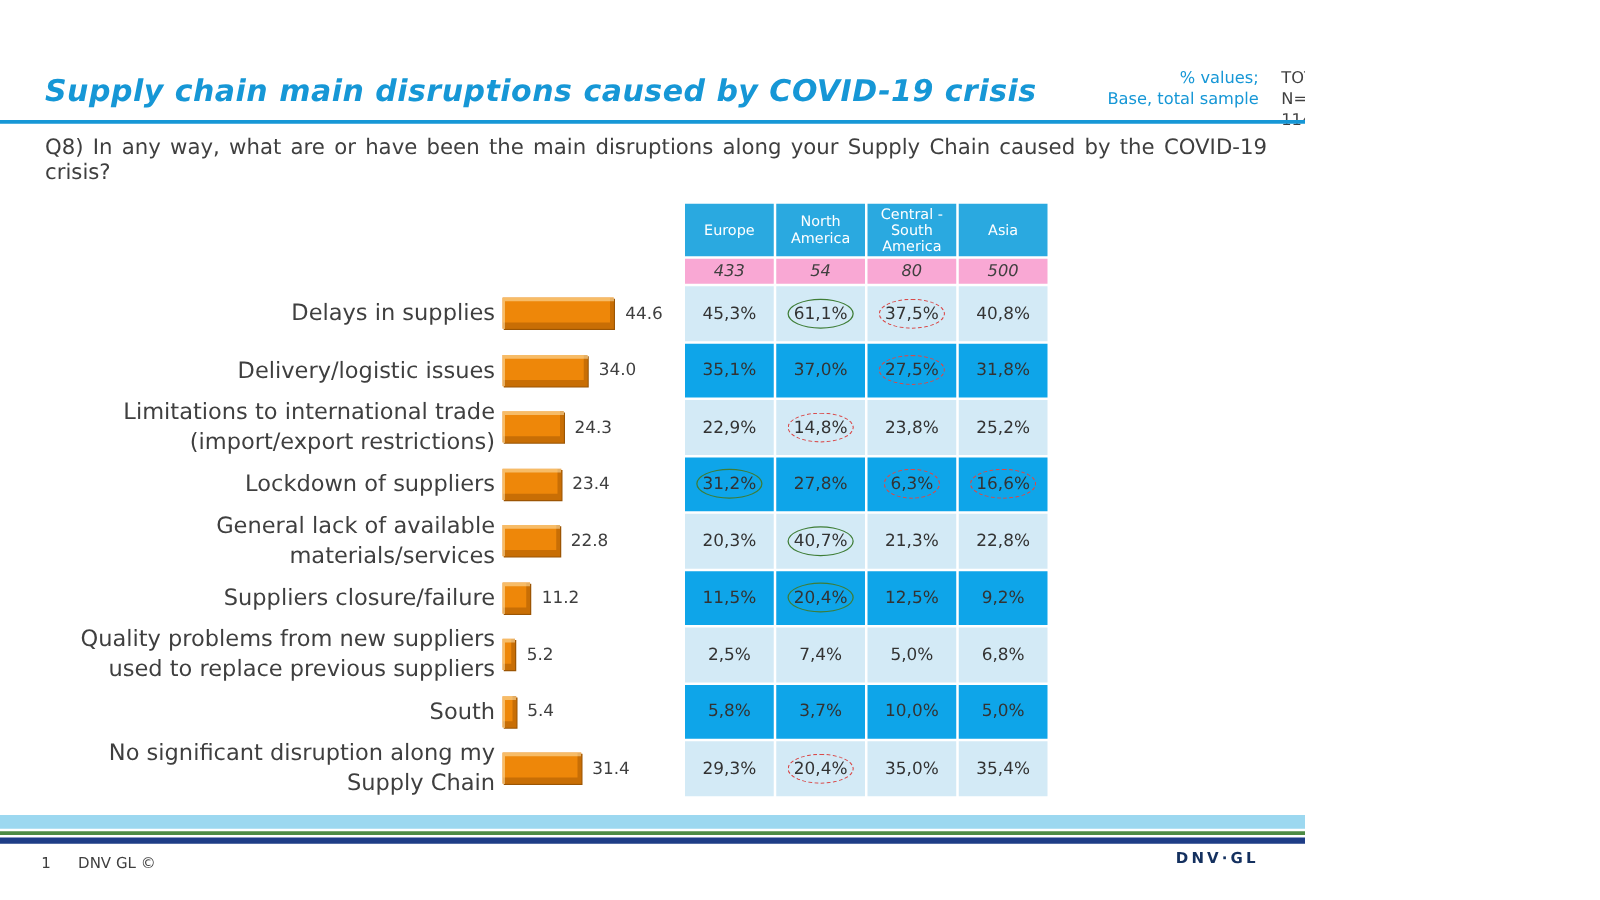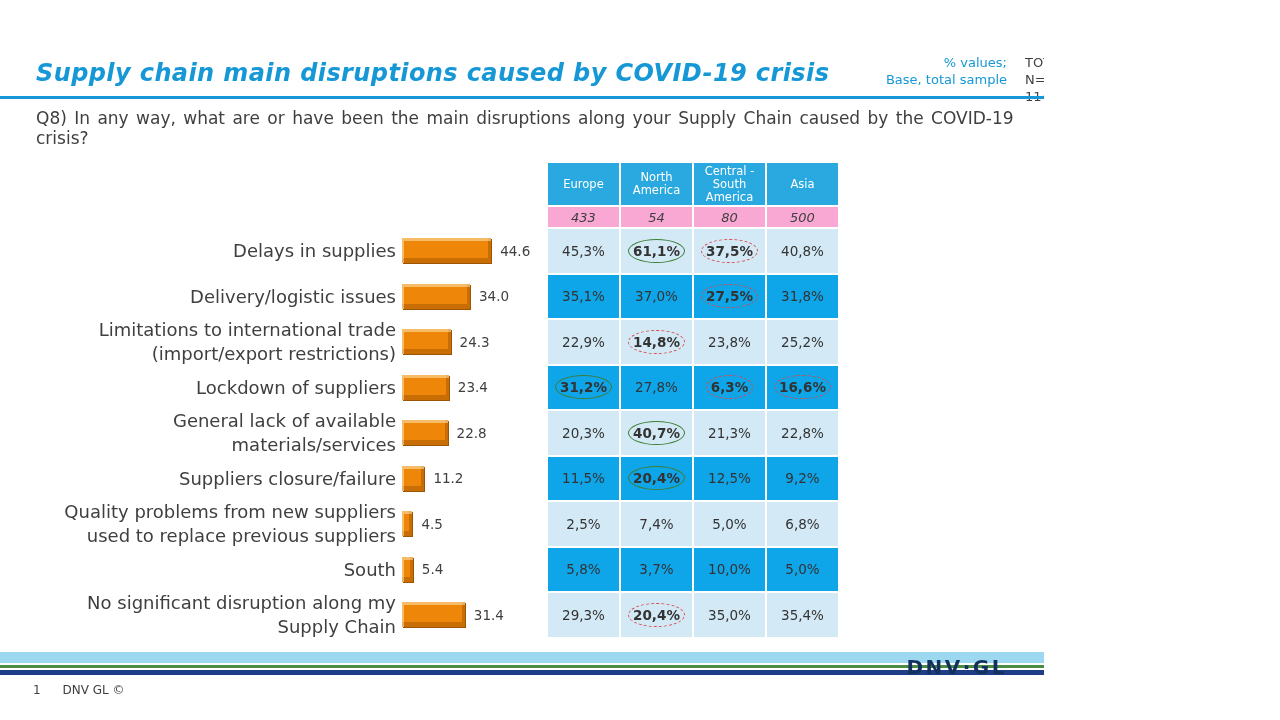--- a/index.html
+++ b/index.html
@@ -25,32 +25,32 @@
   
   #table{position:absolute;left:548px;top:163px;display:grid;
          grid-template-columns:repeat(4,71px);grid-template-rows:42px 20px repeat(9,43.5px);gap:2px;}
   .th{background:#2AA9E0;color:#ffffff;font-size:11.5px;line-height:13px;text-align:center;
       display:flex;align-items:center;justify-content:center;}
   .base{background:#f9a8d4;font-size:13px;font-style:italic;color:#3F3F3F;
         display:flex;align-items:center;justify-content:center;}
   .td{display:flex;align-items:center;justify-content:center;font-size:13.5px;color:#333333;}
   .td.dark{background:#D3EAF6;}
   .td.light{background:#0ea5e9;}
-  .mark{display:inline-block;padding:3px 4px;border-radius:50%;font-weight:bold;}
+  .mark{display:inline-block;padding:3px 4px;border-radius:50%;}
   .mark.green{border:1.6px solid #3E7D36;}
   .mark.red{border:1.6px dashed #D94A4A;}
 
   
   .stripe{position:absolute;left:0;width:1243px;}
   .stripe.lightblue{top:652px;height:11px;background:#9CD8F0;}
   .stripe.green{top:665px;height:3px;background:#4C8B44;}
   .stripe.navy{top:670px;height:5px;background:#1E3D87;}
   .footer-left{position:absolute;left:33px;top:683px;font-size:12px;color:#3F3F3F;}
   .footer-left .pagenum{display:inline-block;margin-right:18px;}
-  .logo{position:absolute;right:37px;top:655px;font-size:20px;font-weight:bold;color:#14305F;letter-spacing:2.5px;}
+  .logo{position:absolute;right:37px;top:679px;font-size:12px;font-weight:bold;color:#14305F;letter-spacing:2.5px;}
 </style>
 </head>
 <body>
 
 <div class="slide">
 
   <div class="title">Supply chain main disruptions caused by COVID-19 crisis</div>
 
   <div class="total-block">
     <div>TOTAL</div>
@@ -93,21 +93,21 @@
         <div class="bar-value">22.8</div>
       </div>
       <div class="chart-row">
         <div class="bar-label">Suppliers closure/failure</div>
         <div class="bar" style="width: 22.4px;"></div>
         <div class="bar-value">11.2</div>
       </div>
       <div class="chart-row">
         <div class="bar-label">Quality problems from new suppliers used to replace previous suppliers</div>
         <div class="bar" style="width: 10.4px;"></div>
-        <div class="bar-value">4.5</div>
+        <div class="bar-value">5.2</div>
       </div>
       <div class="chart-row">
         <div class="bar-label">South</div>
         <div class="bar" style="width: 10.8px;"></div>
         <div class="bar-value">5.4</div>
       </div>
       <div class="chart-row">
         <div class="bar-label">No significant disruption along my Supply Chain</div>
         <div class="bar" style="width: 62.8px;"></div>
         <div class="bar-value">31.4</div>

